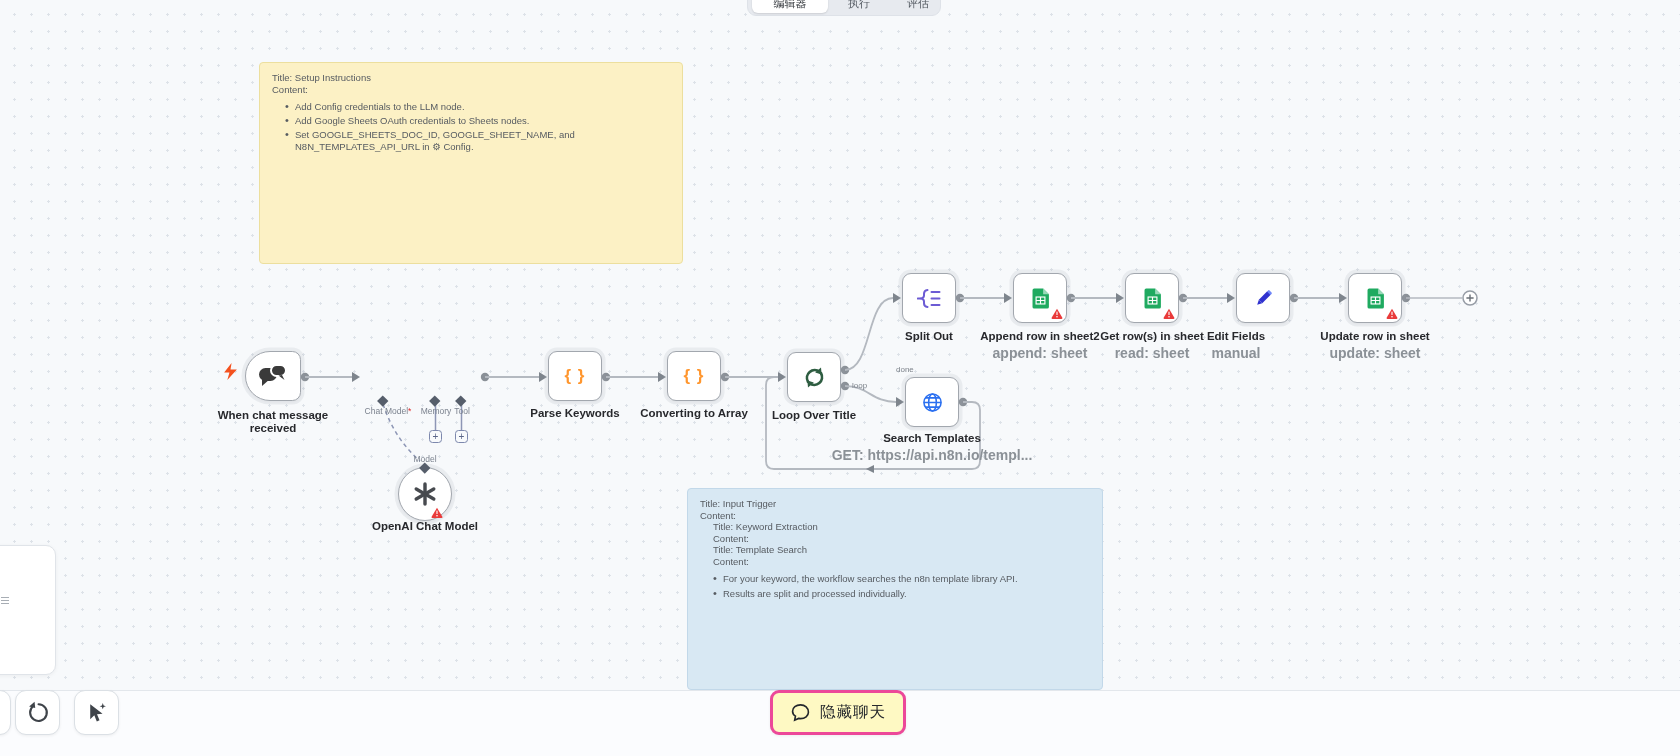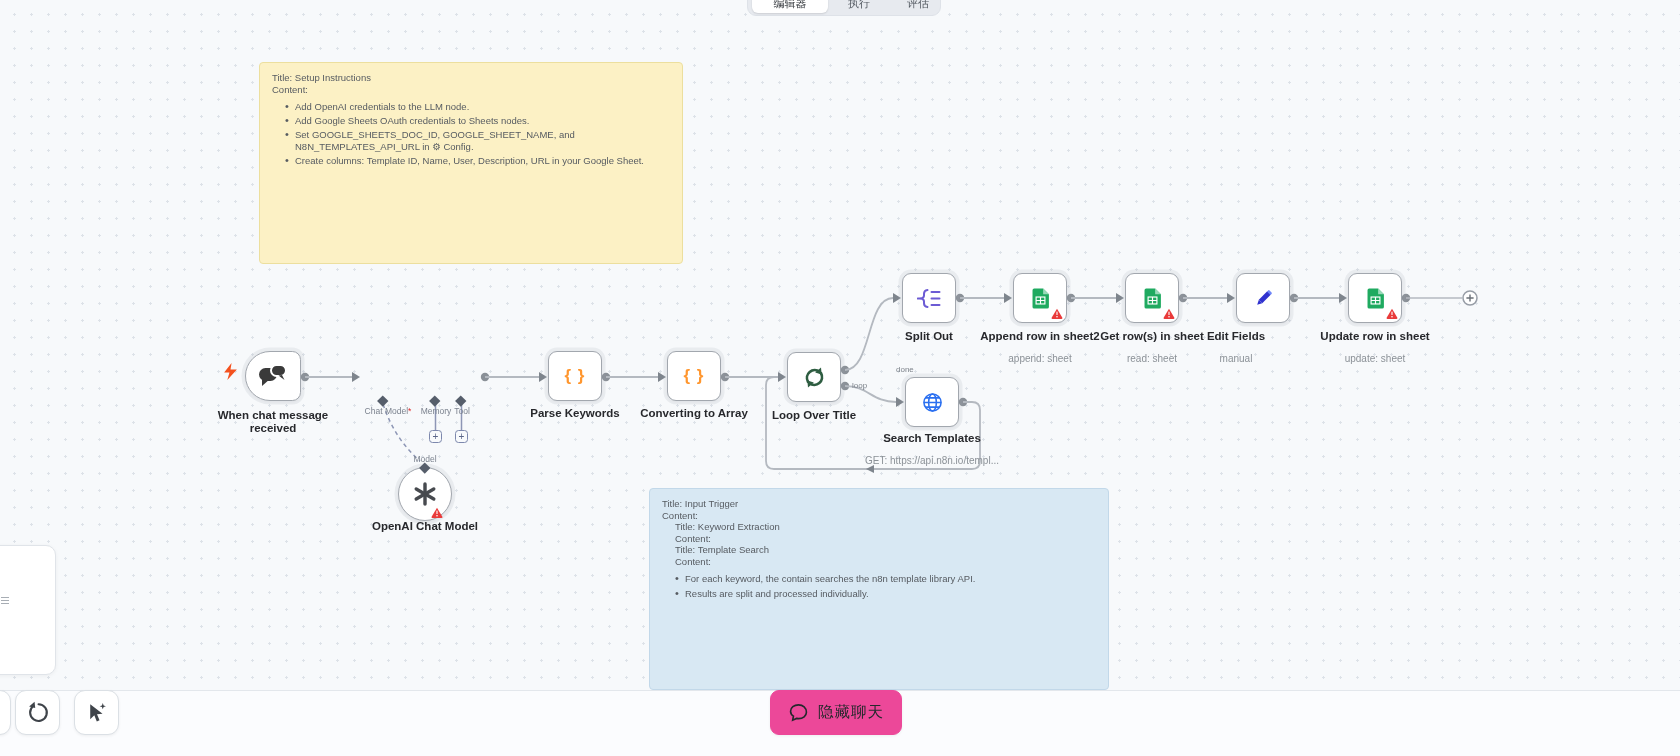--- a/index.html
+++ b/index.html
@@ -19,21 +19,21 @@
   
   .node{position:absolute;width:54px;height:50px;background:#fff;border:1.5px solid #a2a7ae;border-radius:9px;
     box-shadow:0 0 0 3.5px rgba(160,170,182,.16),0 1px 3px rgba(0,0,0,.05);
     display:flex;align-items:center;justify-content:center;z-index:3;box-sizing:border-box;}
   .node.trigger{width:56px;border-radius:26px 9px 9px 26px;}
   .node.wide{width:120px;justify-content:flex-start;padding-left:13px;gap:9px;}
   .node.round{width:54px;height:54px;border-radius:50%;}
   .agent-title{font-size:12px;font-weight:700;color:#26272b;}
   .nlabel{position:absolute;transform:translateX(-50%);text-align:center;z-index:3;
     font-size:11.5px;font-weight:700;color:#27282c;white-space:nowrap;line-height:1.15;}
-  .nlabel .sub{display:block;font-size:10px;font-weight:400;color:#8b9197;margin-top:10px;}
+  .nlabel .sub{display:block;font-size:14px;font-weight:700;color:#8b9197;margin-top:2px;}
   .nlabel.wrap{white-space:normal;width:118px;}
   .plabel{position:absolute;transform:translateX(-50%);font-size:8.5px;color:#7b828e;white-space:nowrap;z-index:3;}
   .plabel .req{color:#e02b2b;}
   .outlabel{position:absolute;font-size:8px;color:#7c828a;z-index:3;}
   .diamond{position:absolute;width:7.5px;height:7.5px;background:#565e6b;transform:rotate(45deg);z-index:4;}
   .plusbox{position:absolute;width:13px;height:13px;background:#f8fafc;border:1.5px solid #7d88ad;border-radius:3.5px;
     color:#5b6689;font-size:10px;line-height:11px;text-align:center;z-index:4;box-sizing:border-box;}
   .code-icon{font-size:17px;font-weight:700;color:#ff962e;letter-spacing:1px;}
   .warn{position:absolute;right:3px;bottom:3px;z-index:5;}
   .bolt{position:absolute;left:-23px;top:11px;}
@@ -50,21 +50,21 @@
   .tabbar{position:absolute;left:747px;top:-9px;width:194px;height:25px;background:#e7eaef;border:1px solid #dee2e8;
     border-radius:9px;display:flex;align-items:center;z-index:6;box-sizing:border-box;}
   .tab{flex:0 0 auto;text-align:center;font-size:11px;color:#565c64;padding:0 2px;}
   .tab.active{background:#fff;border-radius:6px;margin-left:4px;width:72px;height:19px;line-height:19px;
     color:#33373c;box-shadow:0 1px 2px rgba(0,0,0,.12);}
   .tab.t2{width:58px;}.tab.t3{width:52px;}
   
   .bottombar{position:absolute;left:0;top:690px;width:1680px;height:66px;background:#fbfcfe;border-top:1px solid #e3e7ec;z-index:5;}
   .sq-btn{position:absolute;top:690px;width:45px;height:45px;background:#fff;border:1px solid #dbe0e5;border-radius:11px;
     box-shadow:0 1px 3px rgba(0,0,0,.06);display:flex;align-items:center;justify-content:center;z-index:6;box-sizing:border-box;}
-  .chat-btn{position:absolute;left:770px;top:690px;height:45px;padding:0 17px;background:#ec4899;border:1px solid #ec4899;
+  .chat-btn{position:absolute;left:770px;top:690px;height:45px;padding:0 17px;background:#fef9c3;border:3px solid #ec4899;
     border-radius:9px;box-shadow:0 1px 3px rgba(0,0,0,.06);display:flex;align-items:center;gap:9px;z-index:6;box-sizing:border-box;}
   .chat-btn span{font-size:15.5px;color:#26292d;letter-spacing:1px;}
   .left-panel{position:absolute;left:-36px;top:545px;width:90px;height:128px;background:#fff;border:1px solid #e0e4e9;
     border-radius:10px;box-shadow:0 1px 4px rgba(0,0,0,.05);z-index:5;}
   .panel-glyph{position:absolute;left:1px;top:595px;z-index:6;}
   .panel-glyph i{display:block;width:8px;height:1.5px;background:#a7adb4;margin:1.5px 0;}
 </style>
 </head>
 <body>
 
@@ -74,36 +74,35 @@
   <div class="tabbar">
     <div class="tab active">编辑器</div>
     <div class="tab t2">执行</div>
     <div class="tab t3">评估</div>
   </div>
 
   <div class="sticky yellow" style="left:259px;top:62px;width:424px;height:202px">
     <div>Title: Setup Instructions</div>
     <div>Content:</div>
     <ul>
-      <li>Add OpenAI credentials to the LLM node.</li>
+      <li>Add Config credentials to the LLM node.</li>
       <li>Add Google Sheets OAuth credentials to Sheets nodes.</li>
       <li>Set GOOGLE_SHEETS_DOC_ID, GOOGLE_SHEET_NAME, and N8N_TEMPLATES_API_URL in ⚙ Config.</li>
-      <li>Create columns: Template ID, Name, User, Description, URL in your Google Sheet.</li>
     </ul>
   </div>
 
-  <div class="sticky blue" style="left:649px;top:488px;width:460px;height:202px">
+  <div class="sticky blue" style="left:687px;top:488px;width:416px;height:202px">
     <div>Title: Input Trigger</div>
     <div>Content:</div>
     <div class="indent">Title: Keyword Extraction</div>
     <div class="indent">Content:</div>
     <div class="indent">Title: Template Search</div>
     <div class="indent">Content:</div>
     <ul>
-      <li>For each keyword, the contain searches the n8n template library API.</li>
+      <li>For your keyword, the workflow searches the n8n template library API.</li>
       <li>Results are split and processed individually.</li>
     </ul>
 
   </div>
 
   <svg class="wires" width="1680" height="756">
     <g>
       <circle class="dot" cx="305" cy="377" r="4.2"></circle>
         <path class="ln" d="M305 377 H352"></path>
       <polygon class="ah" points="352,372 360,377 352,382"></polygon>

